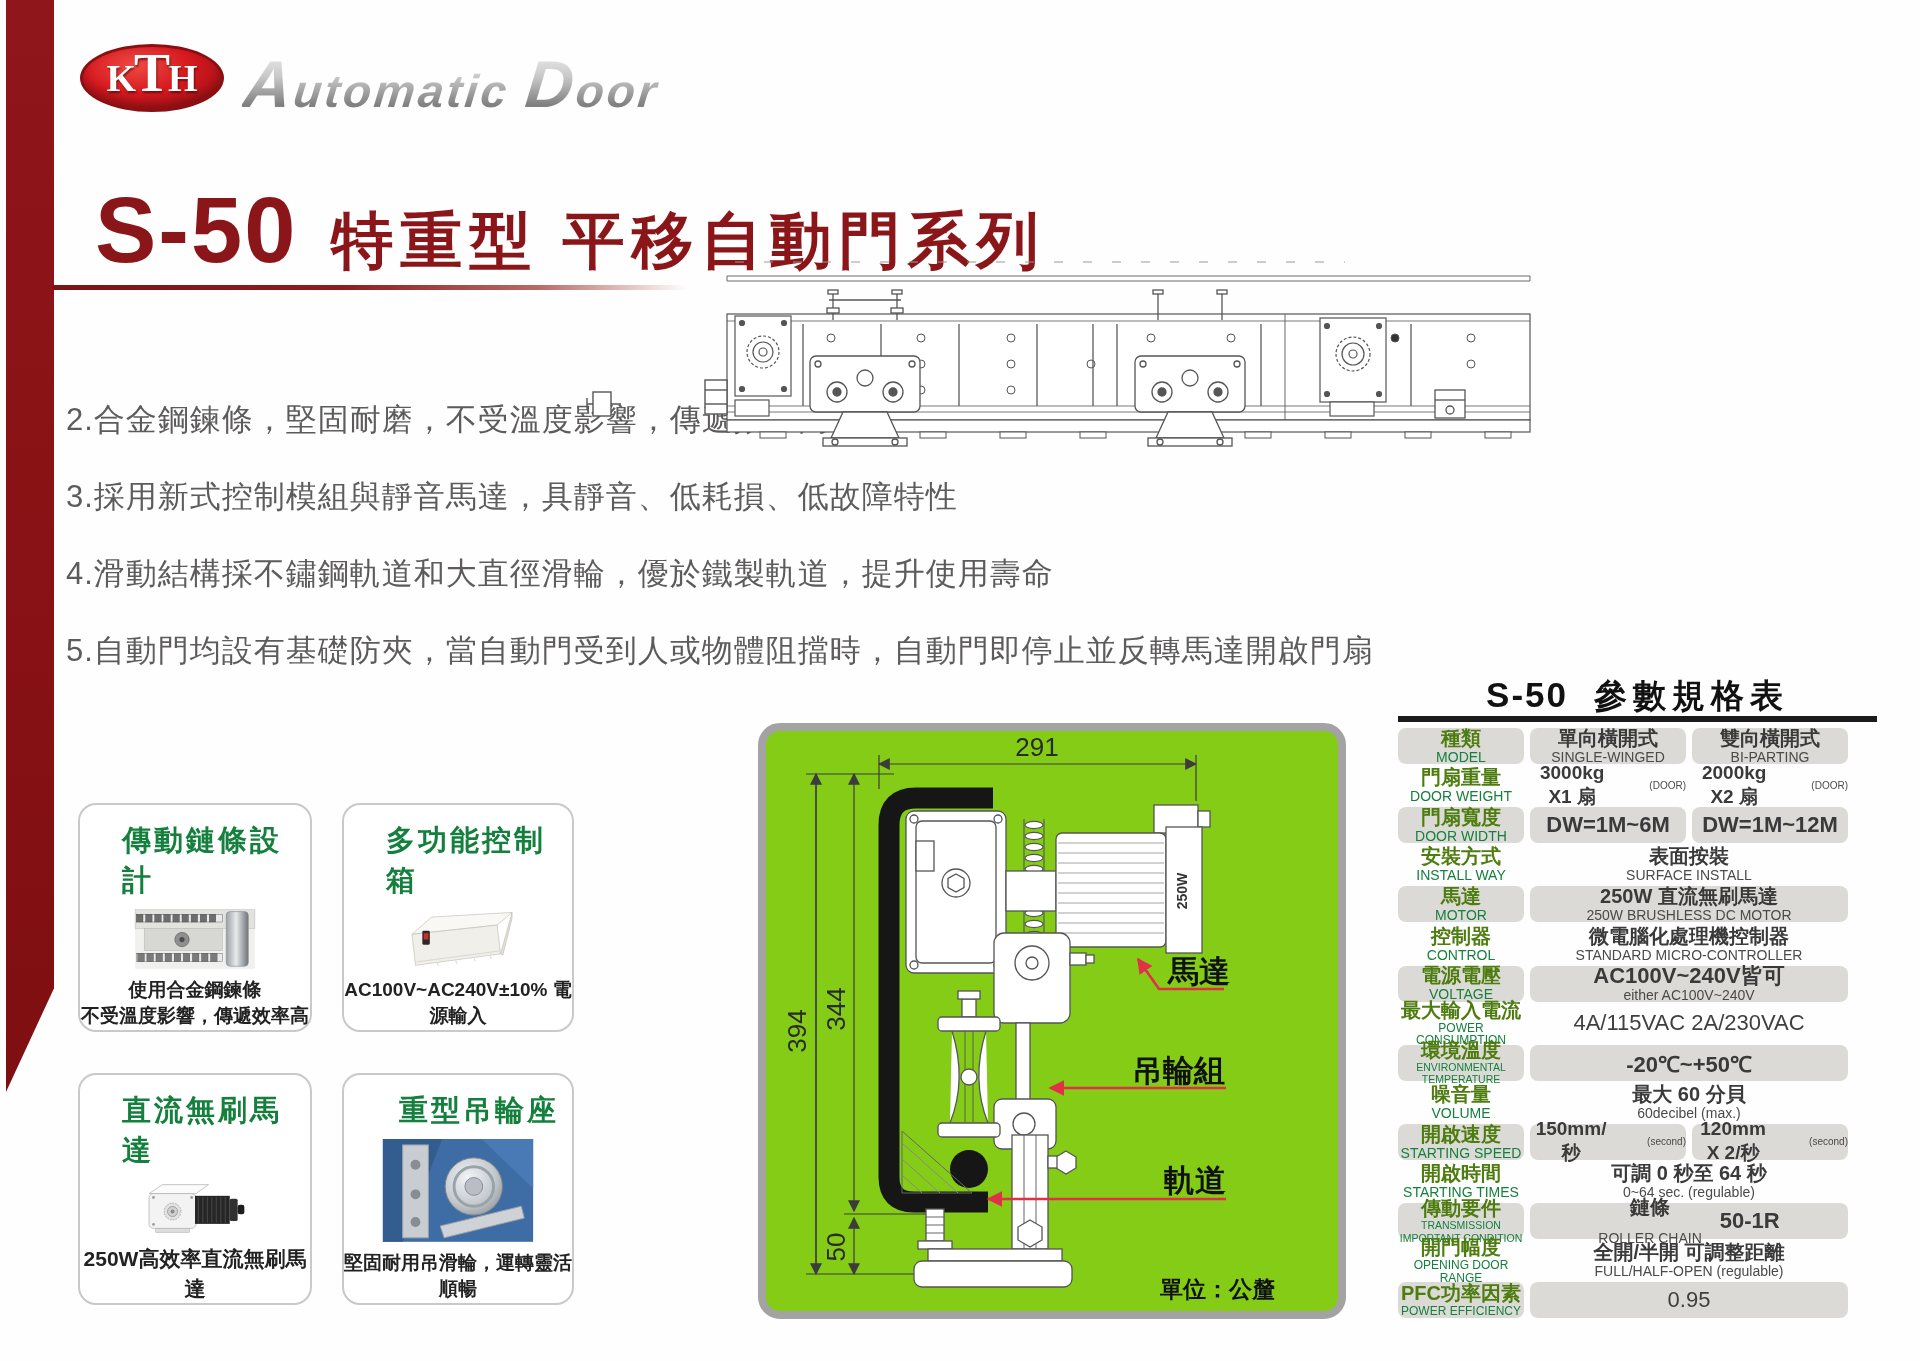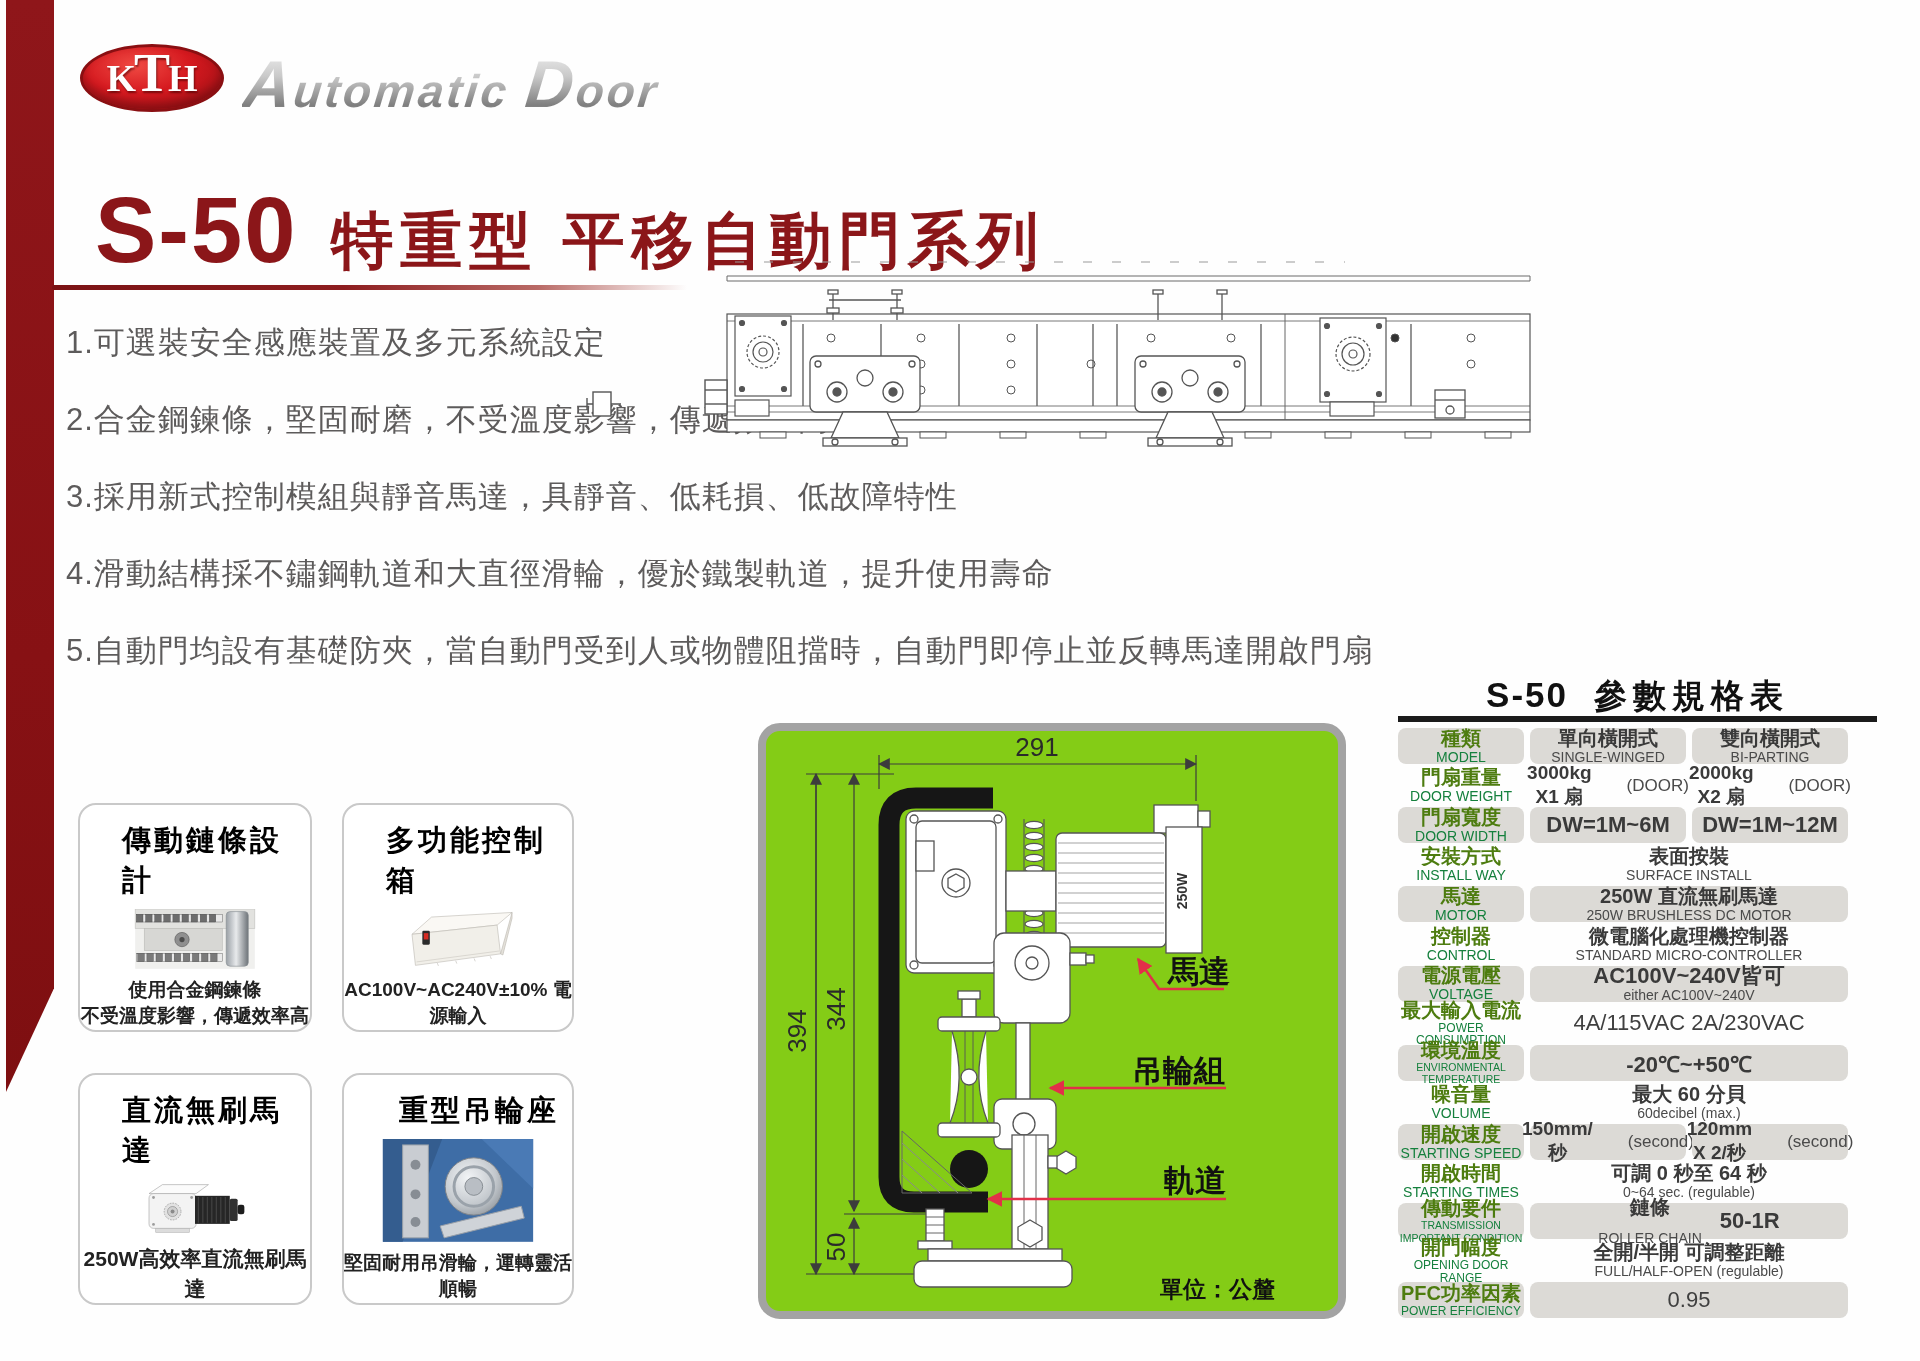--- a/index.html
+++ b/index.html
@@ -31,21 +31,21 @@
   .headline .series{font-size:62px;font-weight:bold;margin-left:34px;letter-spacing:7px;}
   .rule{position:absolute;left:52px;top:285px;width:648px;height:5px;border-radius:3px;
     background:linear-gradient(90deg,#7b1315 0%,#8d1d1f 45%,#b96a66 75%,rgba(235,215,210,0) 98%);}
 
   
   .bullet{position:absolute;left:66px;font-size:31px;color:#5d5b5b;letter-spacing:1px;white-space:nowrap;}
 
   
   .card{position:absolute;background:#fff;border:2px solid #c9c9c9;border-radius:18px;
     display:flex;flex-direction:column;align-items:center;}
-  .card-title{font-size:29px;font-weight:bold;color:#000000;letter-spacing:3px;margin-top:16px;margin-left:42px;}
+  .card-title{font-size:29px;font-weight:bold;color:#15803d;letter-spacing:3px;margin-top:16px;margin-left:42px;}
   .card-img{margin-top:8px;}
   .card-cap{font-size:19px;font-weight:bold;color:#222;text-align:center;line-height:1.4;margin-top:8px;}
 
   
   .dim-box{position:absolute;left:758px;top:723px;width:572px;height:580px;background:#84cc16;
     border:8px solid #a3a3a3;border-radius:22px;}
 
   
   .spec{position:absolute;left:1398px;top:674px;width:482px;}
   .spec-title{width:479px;text-align:center;font-weight:bold;color:#111;letter-spacing:2px;height:42px;}
@@ -59,21 +59,21 @@
     align-items:center;text-align:center;}
   .tcell.wide{width:318px;}
   .trow.shaded .tlabel,.trow.shaded .tcell{background:#dcdad6;border-radius:8px;}
   .tzh{font-size:20px;font-weight:bold;color:#4d7c0f;line-height:1.05;}
   .ten{font-size:14px;color:#15803d;line-height:1.05;margin-top:1px;}
   .ten.sm{font-size:12px;} .ten.xs{font-size:10.5px;line-height:1.1;}
   .vzh{font-size:20px;font-weight:bold;color:#3a3a3a;line-height:1.05;}
   .ven{font-size:14px;color:#4a4a4a;line-height:1.05;margin-top:1px;}
   .vlg{font-size:22px;color:#3a3a3a;font-weight:bold;}
   .vmain{font-size:19px;color:#3a3a3a;font-weight:bold;}
-  .vparen{font-size:17px;color:#4a4a4a;margin-left:3px;}
+  .vparen{font-size:10px;color:#4a4a4a;margin-left:3px;}
   .tcell.row-line{flex-direction:row;align-items:center;justify-content:center;gap:32px;}
   .chaincell{flex-direction:row;justify-content:center;align-items:center;gap:18px;}
   .side-val{font-size:22px;color:#3a3a3a;font-weight:bold;}
 
   svg text{font-family:"Liberation Sans",sans-serif;}
 </style>
 </head>
 <body>
 
 <div class="page">
@@ -88,21 +88,20 @@
   <div class="brandtext">
     <span class="big">A</span><span class="sm">utomatic</span><span class="sm">&nbsp;</span><span class="big">D</span><span class="sm">oor</span>
   </div>
 
   <div class="headline">
     <span class="model">S-50</span>
     <span class="series">特重型 平移自動門系列</span>
   </div>
   <div class="rule"></div>
 
-  <div class="bullet" style="top:322px">1.可選裝安全感應裝置及多元系統設定</div>
   <div class="bullet" style="top:399px">2.合金鋼鍊條，堅固耐磨，不受溫度影響，傳遞效率高</div>
   <div class="bullet" style="top:476px">3.採用新式控制模組與靜音馬達，具靜音、低耗損、低故障特性</div>
   <div class="bullet" style="top:553px">4.滑動結構採不鏽鋼軌道和大直徑滑輪，優於鐵製軌道，提升使用壽命</div>
   <div class="bullet" style="top:630px">5.自動門均設有基礎防夾，當自動門受到人或物體阻擋時，自動門即停止並反轉馬達開啟門扇</div>
 
   <svg style="position:absolute;left:585px;top:260px;" width="950" height="198" viewBox="0 0 950 198">
     <g stroke="#6a6a6a" stroke-width="1" fill="none">
       <line x1="150" y1="2" x2="760" y2="2" stroke-dasharray="9 20" stroke="#9a9a9a"></line>
       <line x1="142" y1="16" x2="945" y2="16"></line>
         <line x1="142" y1="21" x2="945" y2="21"></line>

